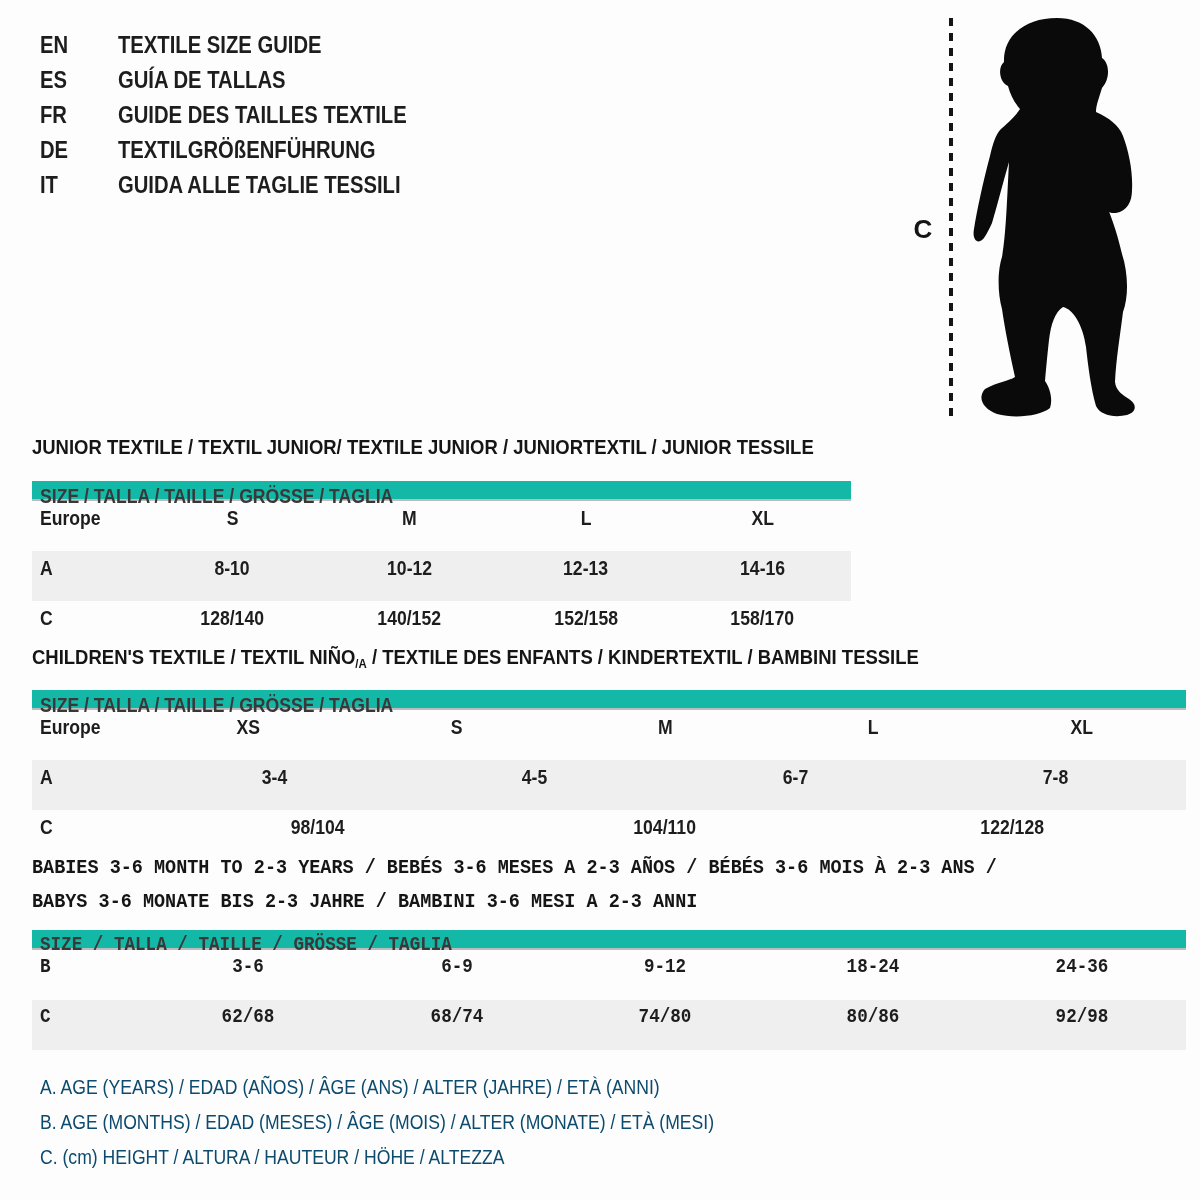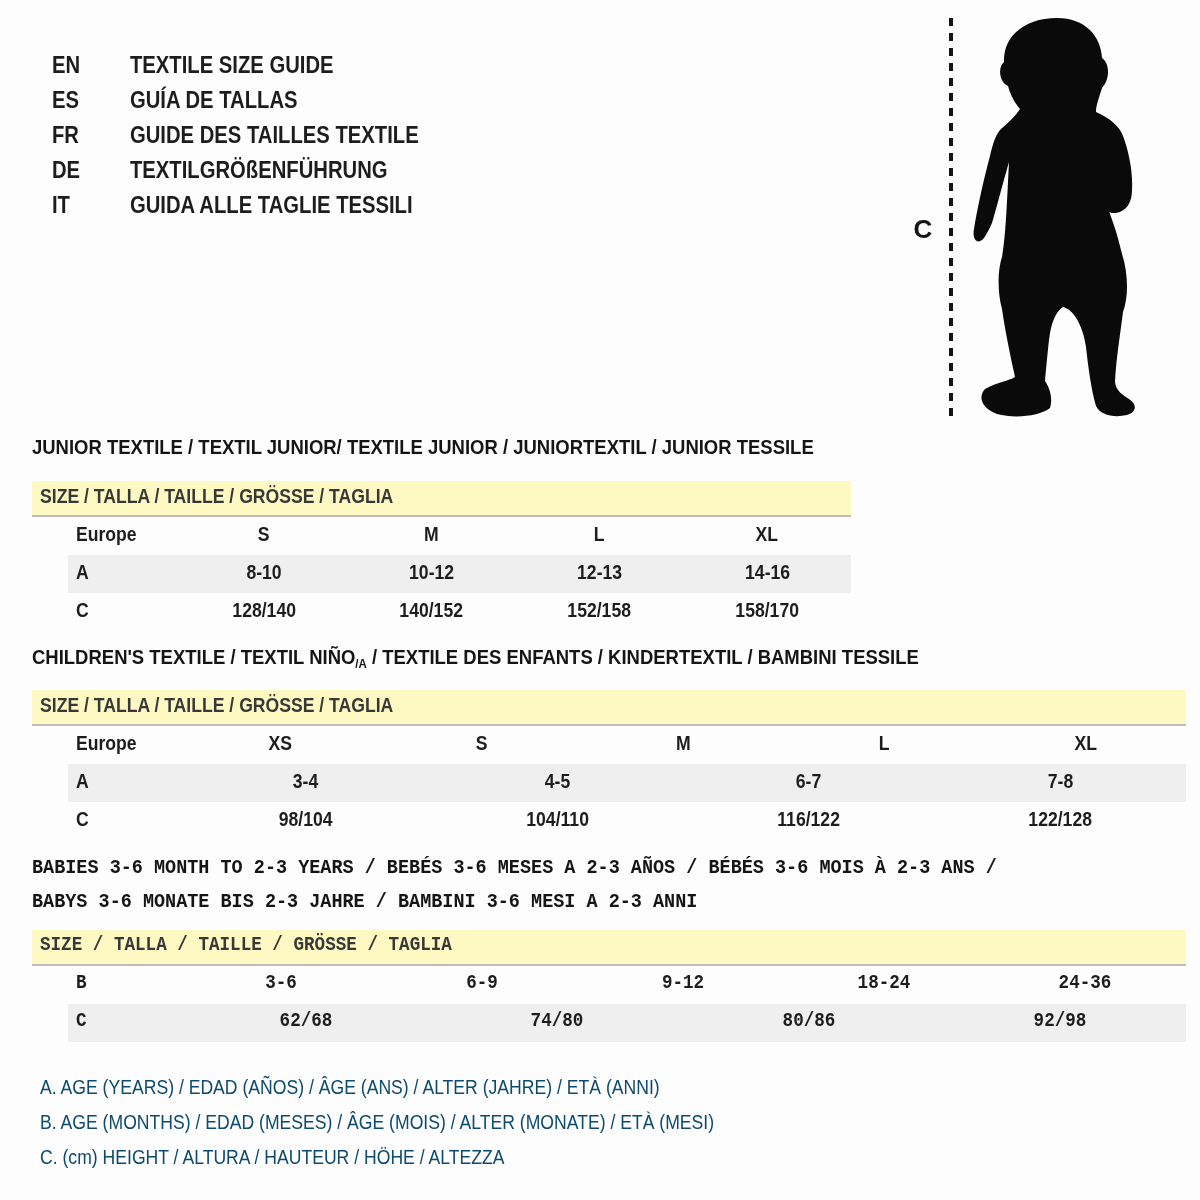--- a/index.html
+++ b/index.html
@@ -12,43 +12,43 @@
     overflow: hidden;
     -webkit-font-smoothing: antialiased;
   }
   .canvas { position: absolute; inset: 0; }
 
   
   .txt { display: inline-block; transform: scaleX(0.88); white-space: nowrap; }
   .tl  { transform-origin: 0 50%; }
 
   
-  .lang-block { position: absolute; left: 52px; top: 28px; margin-top: 20px; }
+  .lang-block { position: absolute; left: 40px; top: 28px; }
   .lang-row { display: flex; height: 35px; line-height: 35px; }
   .lang-code  { width: 78px; font-size: 23px; font-weight: 700; }
   .lang-label { font-size: 23px; font-weight: 700; }
 
   
   .figure-svg { position: absolute; left: 900px; top: 8px; width: 250px; height: 416px; }
   .figure-c {
     position: absolute; left: 906px; top: 214px; width: 34px;
     font-size: 26px; font-weight: 700; text-align: center; color: #141414;
   }
 
   
   .section { position: absolute; left: 32px; }
   .sec-title { height: 34px; line-height: 34px; font-size: 21px; font-weight: 700; color: #151515; }
   .sec-title sub { font-size: 13px; font-weight: 700; vertical-align: -4px; }
   .table { position: absolute; left: 0; width: 100%; }
   .size-bar {
-    height: 36px; line-height: 30px;
-    background: #fef9c3; border-bottom: 2px solid #bdbdbd;
+    height: 20px; line-height: 30px;
+    background: #14b8a6; border-bottom: 2px solid #bdbdbd;
     padding-left: 8px; font-size: 20px; font-weight: 700; color: #383838;
   }
-  .trow { display: flex; height: 38px; line-height: 34px; background: #fdfdfd; margin-left: 36px; }
+  .trow { display: flex; height: 50px; line-height: 34px; background: #fdfdfd; }
   .trow.shade { background: #efefef; }
   .tlabel { width: 112px; padding-left: 8px; font-size: 20px; font-weight: 700; }
   .tcell { flex: 1; text-align: center; font-size: 20px; font-weight: 700; }
 
   
   .legend { position: absolute; left: 40px; top: 1070px; }
   .legend-line { height: 35px; line-height: 35px; font-size: 20px; font-weight: 400; color: #0c4a6e; }
 </style>
 </head>
 <body>
@@ -164,41 +164,41 @@
             <div class="tlabel"><span class="txt tl">A</span></div>
             <div class="tcell"><span class="txt">3-4</span></div>
             <div class="tcell"><span class="txt">4-5</span></div>
             <div class="tcell"><span class="txt">6-7</span></div>
             <div class="tcell"><span class="txt">7-8</span></div>
           </div>
           <div class="trow">
             <div class="tlabel"><span class="txt tl">C</span></div>
             <div class="tcell"><span class="txt">98/104</span></div>
             <div class="tcell"><span class="txt">104/110</span></div>
-            <div class="tcell"><span class="txt">116/122</span></div>
             <div class="tcell"><span class="txt">122/128</span></div>
           </div>
         </div>
       </div>
       <div class="section" style="top: 851px; width: 1154px; height: 177px; font-family: Liberation Mono, monospace;">
         <div class="sec-title"><span class="txt tl">BABIES 3-6 MONTH TO 2-3 YEARS / BEBÉS 3-6 MESES A 2-3 AÑOS / BÉBÉS 3-6 MOIS À 2-3 ANS /</span></div>
         <div class="sec-title"><span class="txt tl">BABYS 3-6 MONATE BIS 2-3 JAHRE / BAMBINI 3-6 MESI A 2-3 ANNI</span></div>
         <div class="table" style="top: 79px;">
           <div class="size-bar"><span class="txt tl">SIZE / TALLA / TAILLE / GRÖSSE / TAGLIA</span></div>
           <div class="trow">
             <div class="tlabel"><span class="txt tl">B</span></div>
             <div class="tcell"><span class="txt">3-6</span></div>
             <div class="tcell"><span class="txt">6-9</span></div>
             <div class="tcell"><span class="txt">9-12</span></div>
             <div class="tcell"><span class="txt">18-24</span></div>
             <div class="tcell"><span class="txt">24-36</span></div>
           </div>
           <div class="trow shade">
             <div class="tlabel"><span class="txt tl">C</span></div>
             <div class="tcell"><span class="txt">62/68</span></div>
+            <div class="tcell"><span class="txt">68/74</span></div>
             <div class="tcell"><span class="txt">74/80</span></div>
             <div class="tcell"><span class="txt">80/86</span></div>
             <div class="tcell"><span class="txt">92/98</span></div>
           </div>
         </div>
       </div>
     </div>
 
   <div class="legend" id="legend">
       <div class="legend-line"><span class="txt tl">A. AGE (YEARS) / EDAD (AÑOS) / ÂGE (ANS) / ALTER (JAHRE) / ETÀ (ANNI)</span></div>

